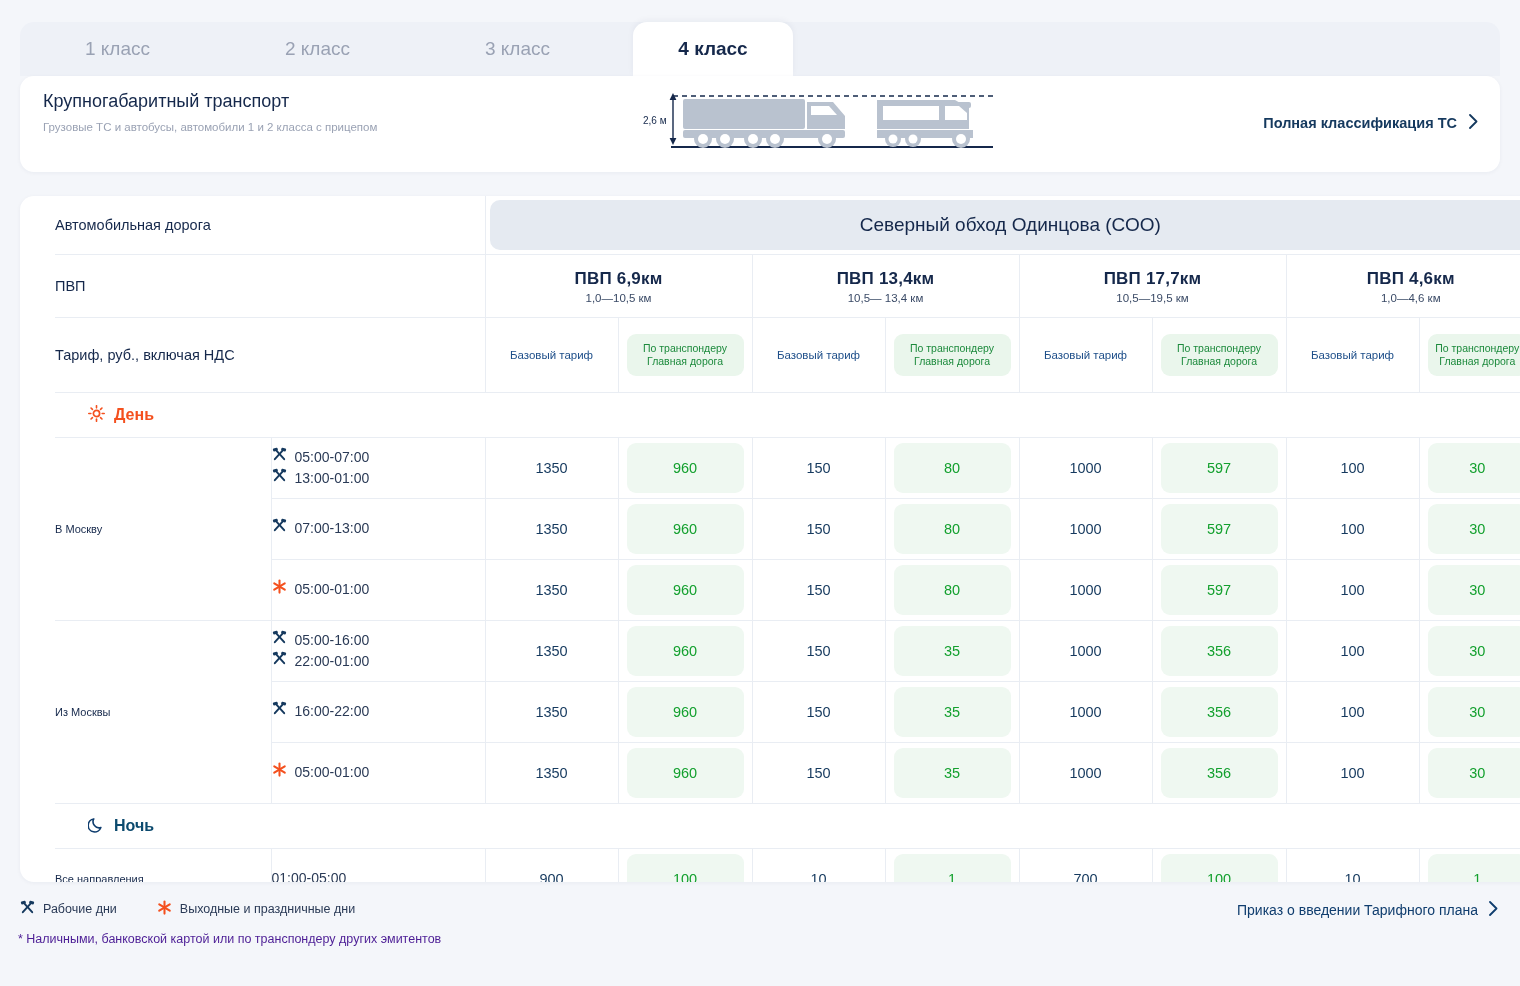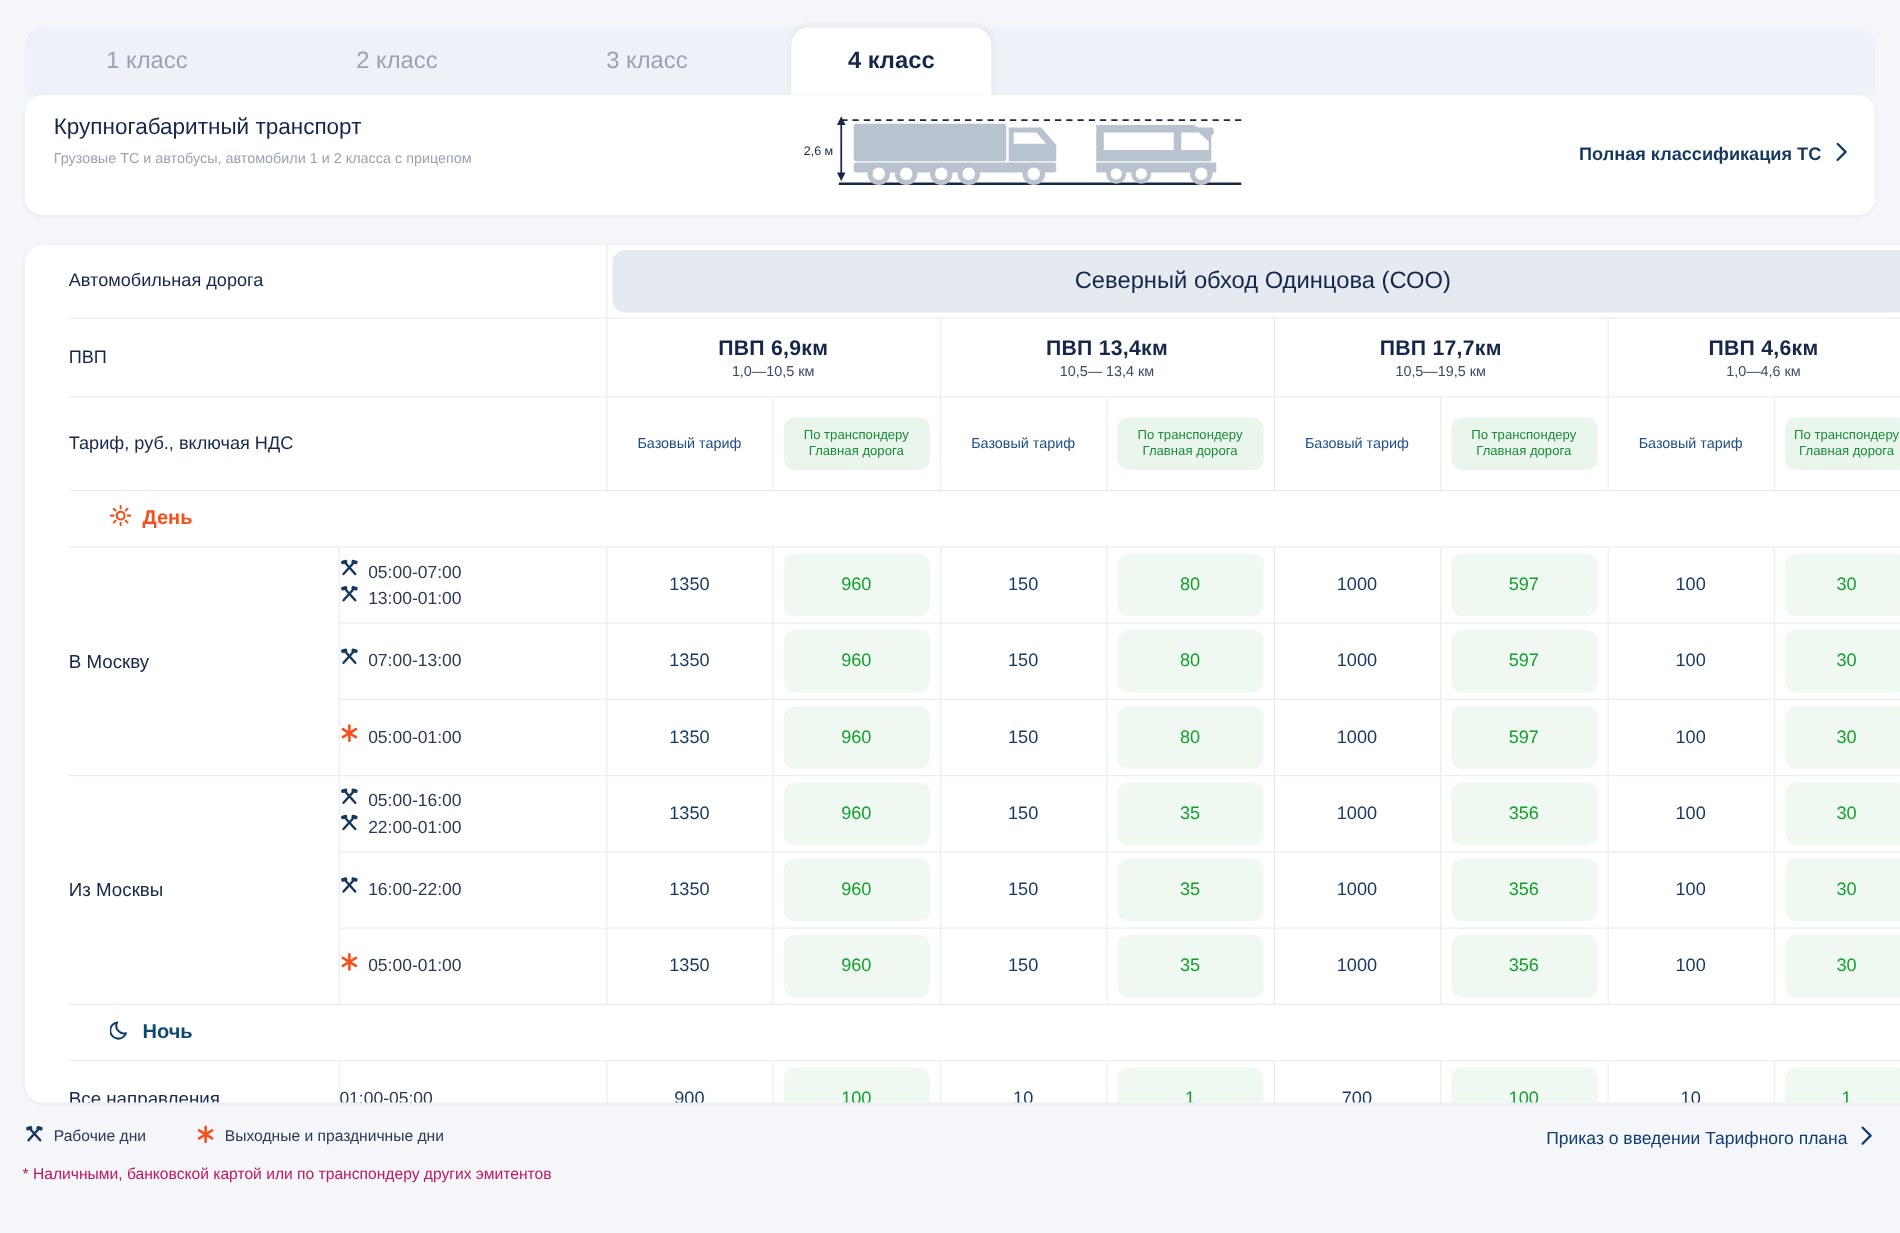--- a/index.html
+++ b/index.html
@@ -188,21 +188,21 @@
     display: flex;
     align-items: center;
     gap: 9px;
   }
   .band.day { color: #f4501e; }
   .band.night { color: #0f3d6e; }
 
   
   .dir-cell {
     padding-left: 33px;
-    font-size: 15px;
+    font-size: 11px;
     color: #15284b;
   }
   .time-cell {
     padding-left: 16px;
     font-size: 14px;
     color: #2a3a56;
     height: 60px;
   }
   .time-line {
     display: flex;
@@ -236,21 +236,21 @@
     gap: 40px;
     font-size: 12.5px;
     color: #2a3a56;
   }
   .legend-item { display: flex; align-items: center; gap: 8px; }
   .footnote {
     position: absolute;
     left: 18px;
     top: 932px;
     font-size: 12.5px;
-    color: #be185d;
+    color: #4c1d95;
   }
   .footer-link {
     position: absolute;
     right: 22px;
     top: 901px;
     font-size: 14px;
     color: #0f3d6e;
     cursor: pointer;
     display: flex;
     align-items: center;

